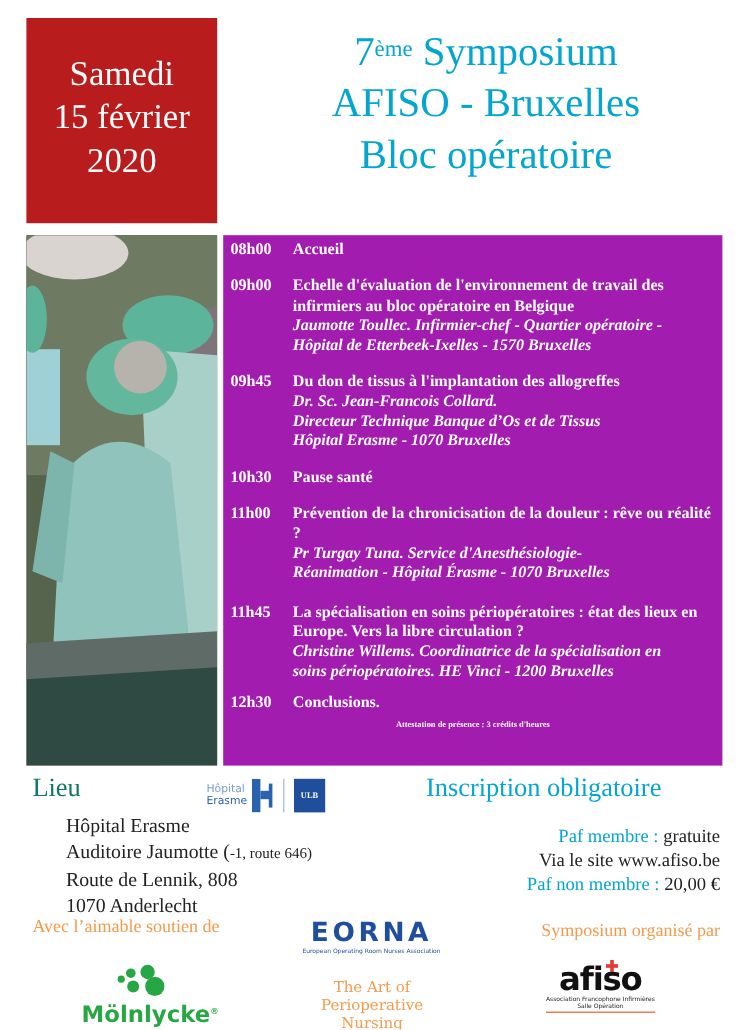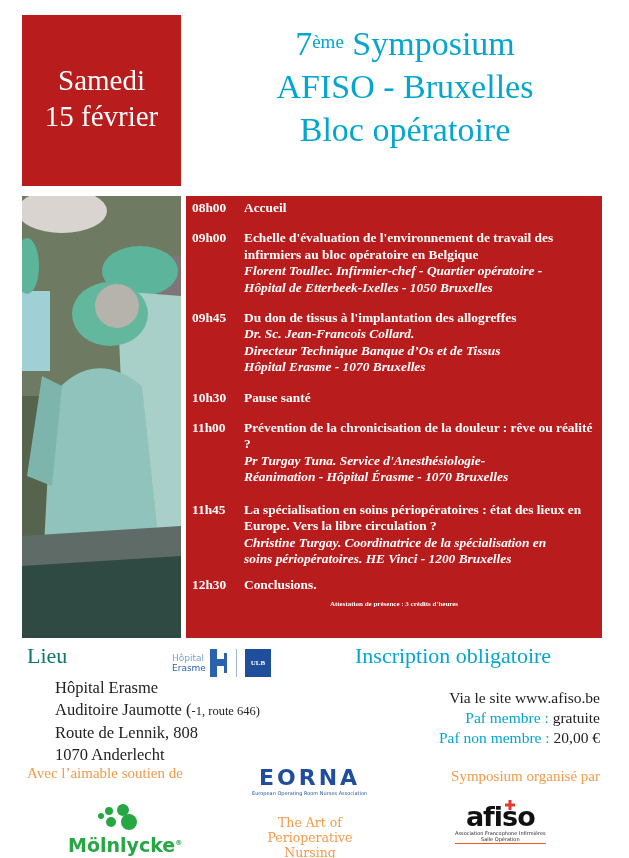--- a/index.html
+++ b/index.html
@@ -6,21 +6,21 @@
   body { width:629px; height:858px; background:#ffffff; position:relative; overflow:hidden;
          font-family:"Liberation Serif", "DejaVu Serif", serif; }
   .abs { position:absolute; }
   .date-box { left:22px; top:15px; width:159px; height:171px; background:#b91c1c;
               color:#ffffff; text-align:center; font-size:29px; line-height:36px;
               display:flex; flex-direction:column; justify-content:center; padding-bottom:6px; box-sizing:border-box; }
   .title { left:190px; top:22px; width:430px; text-align:center; color:#04a6d0;
            font-size:34px; line-height:43px; }
   .title sup { font-size:19px; vertical-align:top; position:relative; top:-2px; }
   .photo { left:22px; top:196px; width:159px; height:442px; overflow:hidden; background:#4f5f4a; }
-  .schedule { left:186px; top:196px; width:416px; height:442px; background:#b91c1c; color:#ffffff;
+  .schedule { left:186px; top:196px; width:416px; height:442px; background:#a21caf; color:#ffffff;
               font-family:"Liberation Serif", serif; font-weight:bold; font-size:13.4px; line-height:16.4px;
               box-sizing:border-box; padding:4px 6px 0 6px; }
   .item { display:flex; margin-bottom:14px; }
   .item .time { width:52px; flex:none; }
   .item .body { flex:1; }
   .item .speaker { font-style:italic; display:block; }
   .attest { font-size:7px; text-align:center; margin-top:-12px; }
   .lieu { left:27px; top:643px; font-size:22px; color:#0f766e; }
   .addr { left:27px; top:677px; font-size:16.5px; color:#222; line-height:22px;margin-left:28px; }
   .addr .small { font-size:12.5px; }
@@ -44,20 +44,21 @@
   .afiso .word { font-family:"DejaVu Sans", sans-serif; font-weight:bold; font-size:27px; color:#111; line-height:26px; letter-spacing:-1px; }
   .afiso .sub { font-family:"DejaVu Sans", sans-serif; font-size:5px; color:#222; line-height:6px; }
   .afiso .line { height:1px; background:#f05a28; margin-top:1px; }
 </style>
 </head>
 <body>
 
 <div class="abs date-box">
   <div>Samedi</div>
   <div>15 février</div>
+  <div>2020</div>
 </div>
 
 <div class="abs title">
   <div><span>7</span><sup>ème</sup><span> Symposium</span></div>
   <div>AFISO - Bruxelles</div>
   <div>Bloc opératoire</div>
 </div>
 
 <div class="abs photo">
   <svg width="159" height="442" viewBox="0 0 159 442">
@@ -80,22 +81,22 @@
 
 <div class="abs schedule">
   <div class="item">
     <div class="time">08h00</div>
     <div class="body">Accueil</div>
   </div>
   <div class="item">
     <div class="time">09h00</div>
     <div class="body">
       <span>Echelle d'évaluation de l'environnement de travail des infirmiers au bloc opératoire en Belgique</span>
-      <span class="speaker">Florent Toullec. Infirmier-chef - Quartier opératoire -</span>
-      <span class="speaker">Hôpital de Etterbeek-Ixelles - 1050 Bruxelles</span>
+      <span class="speaker">Jaumotte Toullec. Infirmier-chef - Quartier opératoire -</span>
+      <span class="speaker">Hôpital de Etterbeek-Ixelles - 1570 Bruxelles</span>
     </div>
   </div>
   <div class="item" style="">
     <div class="time">09h45</div>
     <div class="body">
       <span>Du don de tissus à l'implantation des allogreffes</span>
       <span class="speaker">Dr. Sc. Jean-Francois Collard.</span>
       <span class="speaker">Directeur Technique Banque d’Os et de Tissus</span>
       <span class="speaker">Hôpital Erasme - 1070 Bruxelles</span>
     </div>
@@ -109,21 +110,21 @@
     <div class="body">
       <span>Prévention de la chronicisation de la douleur : rêve ou réalité ?</span>
       <span class="speaker">Pr Turgay Tuna. Service d'Anesthésiologie-</span>
       <span class="speaker">Réanimation - Hôpital Érasme - 1070 Bruxelles</span>
     </div>
   </div>
   <div class="item" style="margin-bottom:10px">
     <div class="time">11h45</div>
     <div class="body">
       <span>La spécialisation en soins périopératoires : état des lieux en Europe. Vers la libre circulation ?</span>
-      <span class="speaker">Christine Turgay. Coordinatrice de la spécialisation en</span>
+      <span class="speaker">Christine Willems. Coordinatrice de la spécialisation en</span>
       <span class="speaker">soins périopératoires. HE Vinci - 1200 Bruxelles</span>
     </div>
   </div>
   <div class="item">
     <div class="time">12h30</div>
     <div class="body">Conclusions.</div>
   </div>
   <div class="attest">Attestation de présence : 3 crédits d'heures</div>
 </div>
 
@@ -144,22 +145,22 @@
 <div class="abs addr">
   <div>Hôpital Erasme</div>
   <div><span>Auditoire Jaumotte (</span><span class="small">-1, route 646)</span></div>
   <div>Route de Lennik, 808</div>
   <div>1070 Anderlecht</div>
 </div>
 <div class="abs support">Avec l’aimable soutien de</div>
 
 <div class="abs insc">Inscription obligatoire</div>
 <div class="abs reg">
+  <div><span class="cy">Paf membre : </span><span>gratuite</span></div>
   <div>Via le site www.afiso.be</div>
-  <div><span class="cy">Paf membre : </span><span>gratuite</span></div>
   <div><span class="cy">Paf non membre : </span><span>20,00 €</span></div>
 </div>
 <div class="abs organise">Symposium organisé par</div>
 
 <div class="abs moln">
   <svg width="60" height="30" viewBox="0 0 60 30">
     <circle cx="6" cy="16" r="3" fill="#27a744"></circle>
     <circle cx="14" cy="11" r="4" fill="#27a744"></circle>
     <circle cx="16" cy="22" r="5" fill="#27a744"></circle>
     <circle cx="28" cy="10" r="6" fill="#27a744"></circle>

